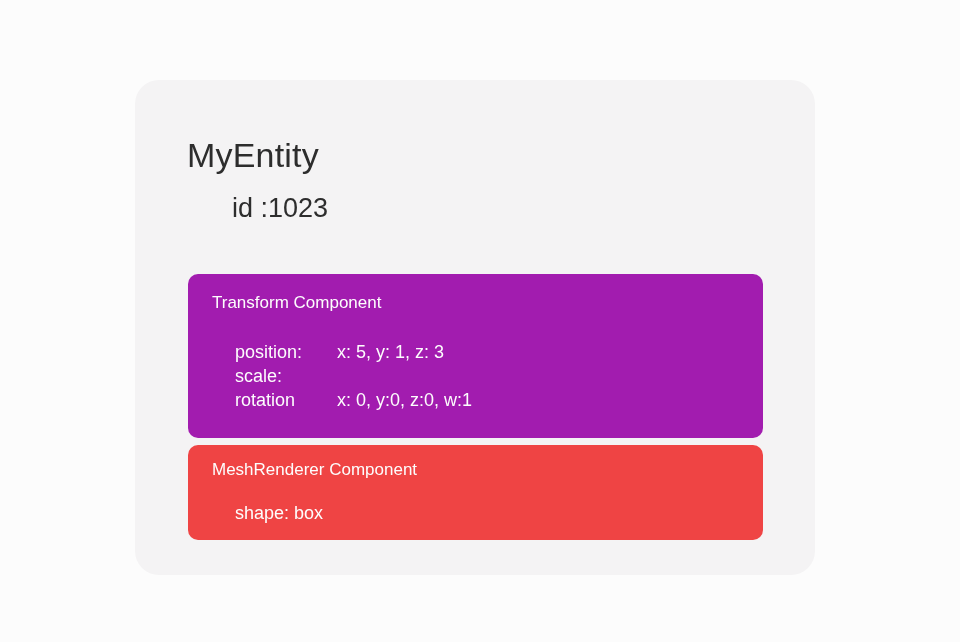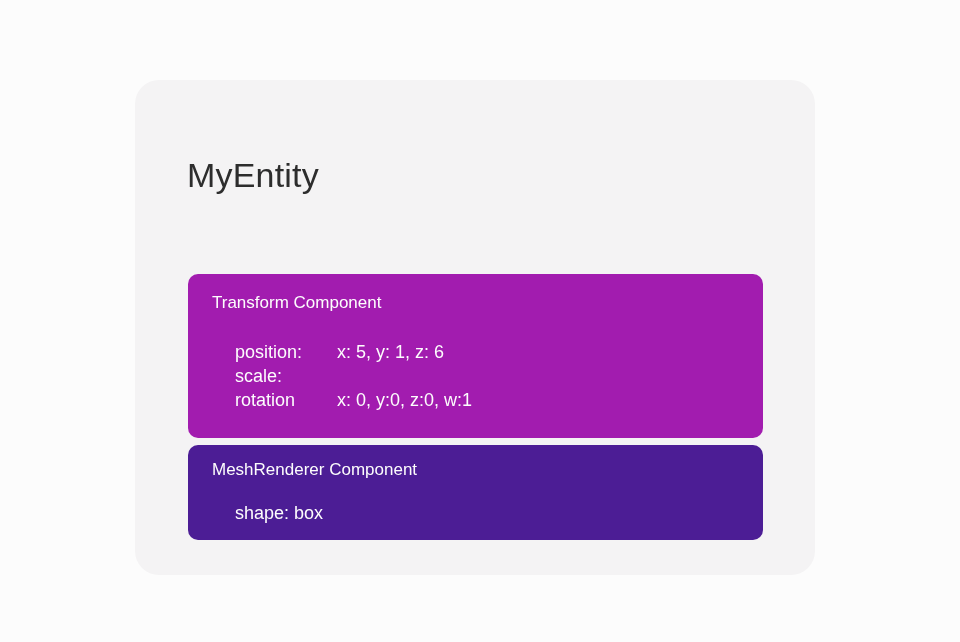--- a/index.html
+++ b/index.html
@@ -28,21 +28,20 @@
     border-radius: 24px;
   }
   .entity-name {
     position: absolute;
     left: 52px;
     top: 55px;
     font-size: 34px;
     line-height: 40px;
     color: #2d2d2d;
     letter-spacing: 0.2px;
-    margin-top: 20px;
   }
   .entity-id {
     position: absolute;
     left: 97px;
     top: 112px;
     font-size: 27px;
     line-height: 32px;
     color: #2d2d2d;
   }
   .component {
@@ -101,39 +100,40 @@
   }
 </style>
 </head>
 <body>
 
 <div class="canvas">
   <div class="card">
 
     <div class="entity-name">MyEntity</div>
 
+    <div class="entity-id">id :1023</div>
 
     <div class="component transform" style="background-color: #a21caf;">
       <div class="comp-title">Transform Component</div>
       <div class="rows">
         <div class="row">
           <span class="plabel">position:</span>
-          <span class="pvalue">x: 5, y: 1, z: 6</span>
+          <span class="pvalue">x: 5, y: 1, z: 3</span>
         </div>
         <div class="row">
           <span class="plabel">scale:</span>
         </div>
         <div class="row">
           <span class="plabel">rotation</span>
           <span class="pvalue">x: 0, y:0, z:0, w:1</span>
         </div>
       </div>
     </div>
 
-    <div class="component mesh" style="background-color: #4c1d95;">
+    <div class="component mesh" style="background-color: #ef4444;">
       <div class="comp-title">MeshRenderer Component</div>
       <div class="rows">
         <div class="row">
           <span class="plabel single">shape: box</span>
         </div>
       </div>
     </div>
 
   </div>
 </div>

